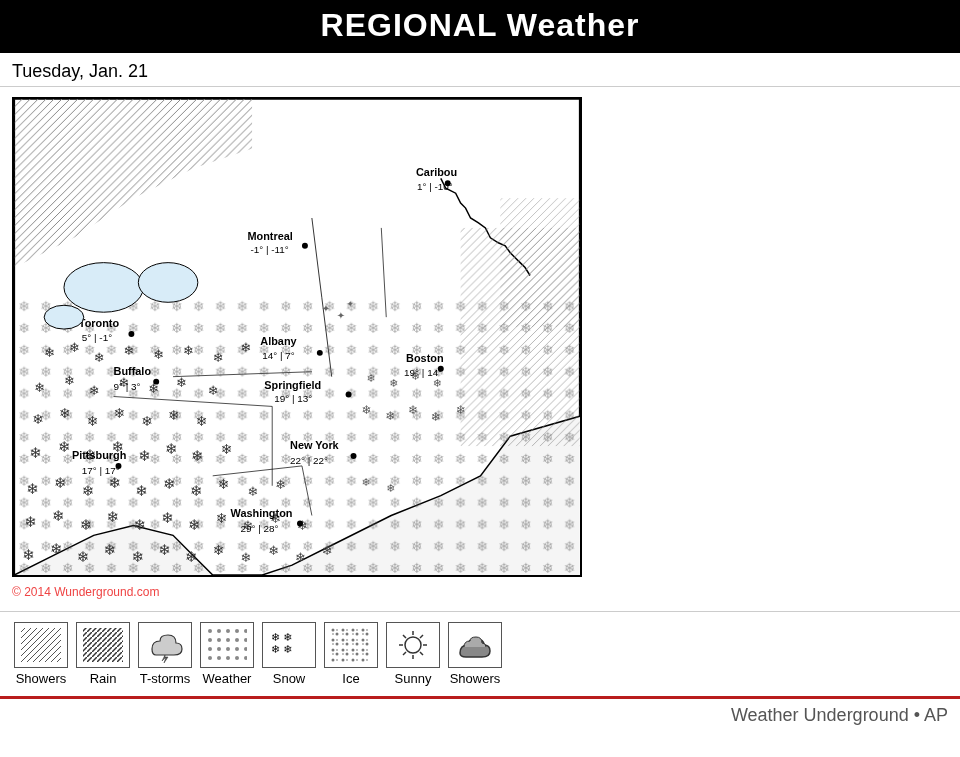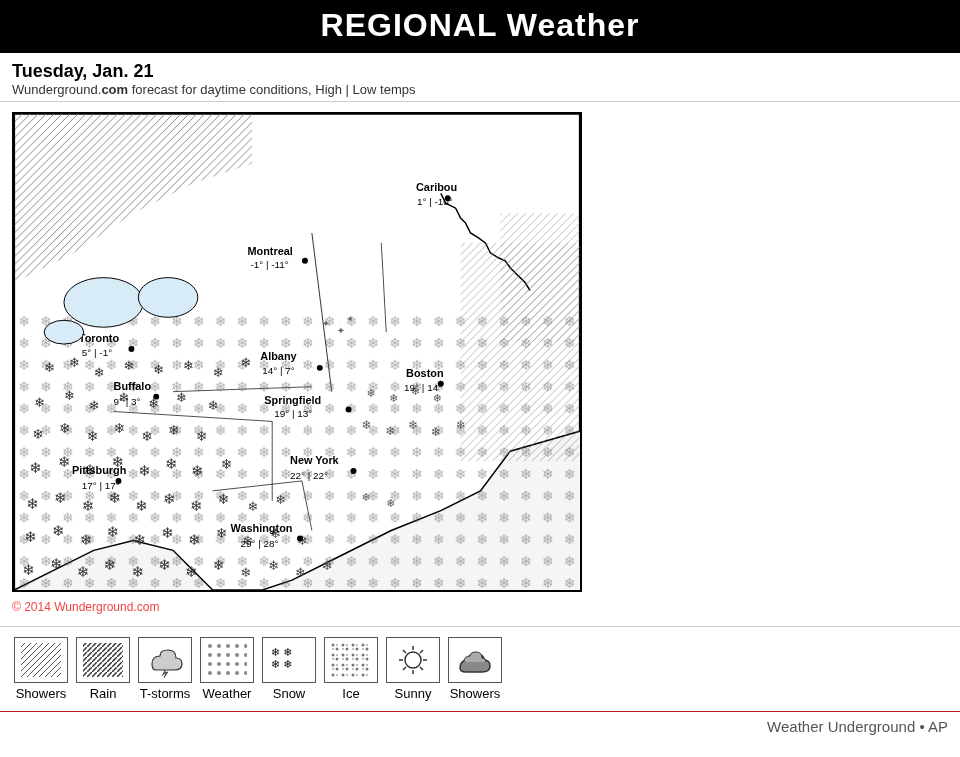--- a/index.html
+++ b/index.html
@@ -26,21 +26,21 @@
       line-height: 1.1;
     }
 
     
     #subheader {
       padding: 8px 12px 4px 12px;
       border-bottom: 1px solid #ccc;
     }
     #subheader .date {
       font-size: 18px;
-      font-weight: bold;
+      font-weight: normal;
     }
     #subheader .source {
       font-size: 13px;
       color: #333;
     }
     #subheader .source strong {
       font-weight: 900;
     }
 
     
@@ -96,23 +96,23 @@
     .legend-label {
       font-size: 13px;
       text-align: center;
       font-weight: normal;
     }
 
     
     #footer {
       text-align: right;
       padding: 6px 12px 8px 6px;
-      font-size: 15px;
+      font-size: 18px;
       color: #555;
-      border-top: 1px solid #b91c1c;
+      border-top: 3px solid #b91c1c;
       margin-top: 4px;
     }
 
     
     .icon-showers svg,
     .icon-rain svg,
     .icon-tstorms svg,
     .icon-flurries svg,
     .icon-snow svg,
     .icon-ice svg,
@@ -122,23 +122,20 @@
   </style>
 </head>
 <body>
 
 <div id="header">
   <h1>REGIONAL Weather</h1>
 </div>
 
 <div id="subheader">
   <div class="date">Tuesday, Jan. 21</div>
-  <div class="source">
-    Wunderground.<strong>com</strong> forecast for daytime conditions, High | Low temps
-  </div>
 </div>
 
 <div id="map-container">
   <svg id="map-svg" viewBox="0 0 570 480" xmlns="http://www.w3.org/2000/svg">
 
     <defs>
 
       <pattern id="hatch-diag" patternUnits="userSpaceOnUse" width="8" height="8">
         <line x1="0" y1="8" x2="8" y2="0" stroke="#888" stroke-width="1"></line>
       </pattern>

